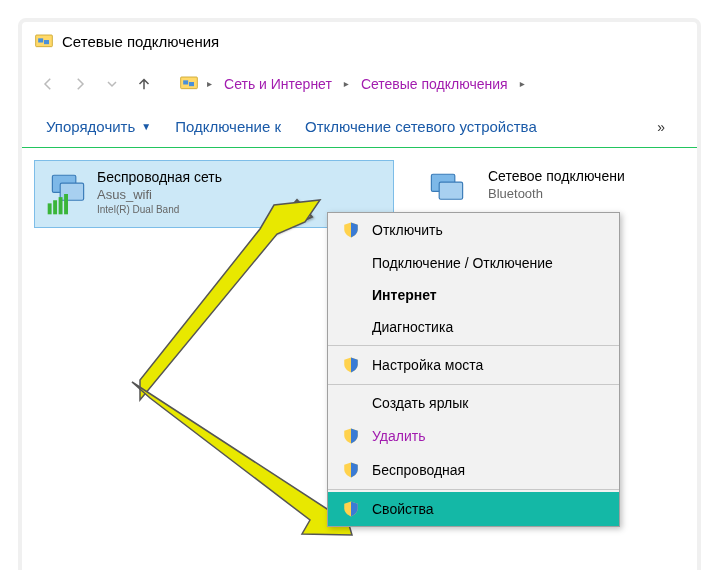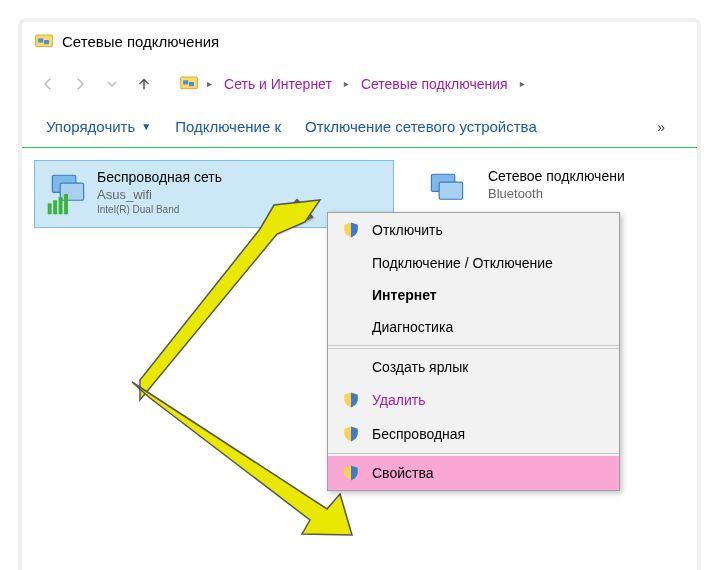--- a/index.html
+++ b/index.html
@@ -23,21 +23,21 @@
     .net-icon { width: 50px; height: 50px; position: relative; flex-shrink: 0; }
     .net-info { display: flex; flex-direction: column; gap: 2px; }
     .net-name { color: #000; font-size: 14px; }
     .net-sub1 { color: #666; font-size: 13px; }
     .net-sub2 { color: #666; font-size: 10px; }
     .net-item2 { display: flex; padding: 8px; gap: 16px; width: 260px; }
     .context-menu { position: absolute; left: 305px; top: 190px; width: 293px; background: #f2f2f2; border: 1px solid #a0a0a0; box-shadow: 2px 2px 6px rgba(0,0,0,0.25); z-index: 100; }
     .menu-item { display: flex; align-items: center; padding: 8px 14px; gap: 12px; cursor: pointer; font-size: 14px; color: #000; }
     .menu-item.bold { font-weight: 600; }
     .menu-item.disabled { color: #a21caf; }
-    .menu-item.highlighted { background: #f9a8d4; }
+    .menu-item.highlighted { background: #14b8a6; }
     .menu-item .shield { width: 18px; height: 18px; flex-shrink: 0; }
     .menu-item .spacer { width: 18px; flex-shrink: 0; }
     .menu-sep { height: 1px; background: #c8c8c8; margin: 2px 0; }
     .arrow-annotation { position: absolute; pointer-events: none; z-index: 50; }
     svg.folder-net { width: 20px; height: 20px; }
     svg.monitors { width: 50px; height: 50px; }
     svg.shield-ico { width: 18px; height: 18px; }
   </style>
 </head>
 <body>
@@ -155,20 +155,29 @@
     </div>
     <div class="menu-item bold">
       <span class="spacer"></span>
       <span>Интернет</span>
     </div>
     <div class="menu-item">
       <span class="spacer"></span>
       <span>Диагностика</span>
     </div>
     <div class="menu-sep"></div>
+    <div class="menu-item">
+      <span class="shield">
+        <svg class="shield-ico" viewBox="0 0 24 24">
+            <path d="M12 2l9 3v6c0 5-4 9-9 11-5-2-9-6-9-11V5l9-3z" fill="#ffd24d"></path>
+            <path d="M12 2v20c5-2 9-6 9-11V5l-9-3z" fill="#3a7bd5"></path>
+          </svg>
+      </span>
+      <span>Настройка моста</span>
+    </div>
     <div class="menu-sep"></div>
     <div class="menu-item">
       <span class="spacer"></span>
       <span>Создать ярлык</span>
     </div>
     <div class="menu-item disabled">
       <span class="shield">
         <svg class="shield-ico" viewBox="0 0 24 24">
             <path d="M12 2l9 3v6c0 5-4 9-9 11-5-2-9-6-9-11V5l9-3z" fill="#ffd24d"></path>
             <path d="M12 2v20c5-2 9-6 9-11V5l-9-3z" fill="#3a7bd5"></path>

